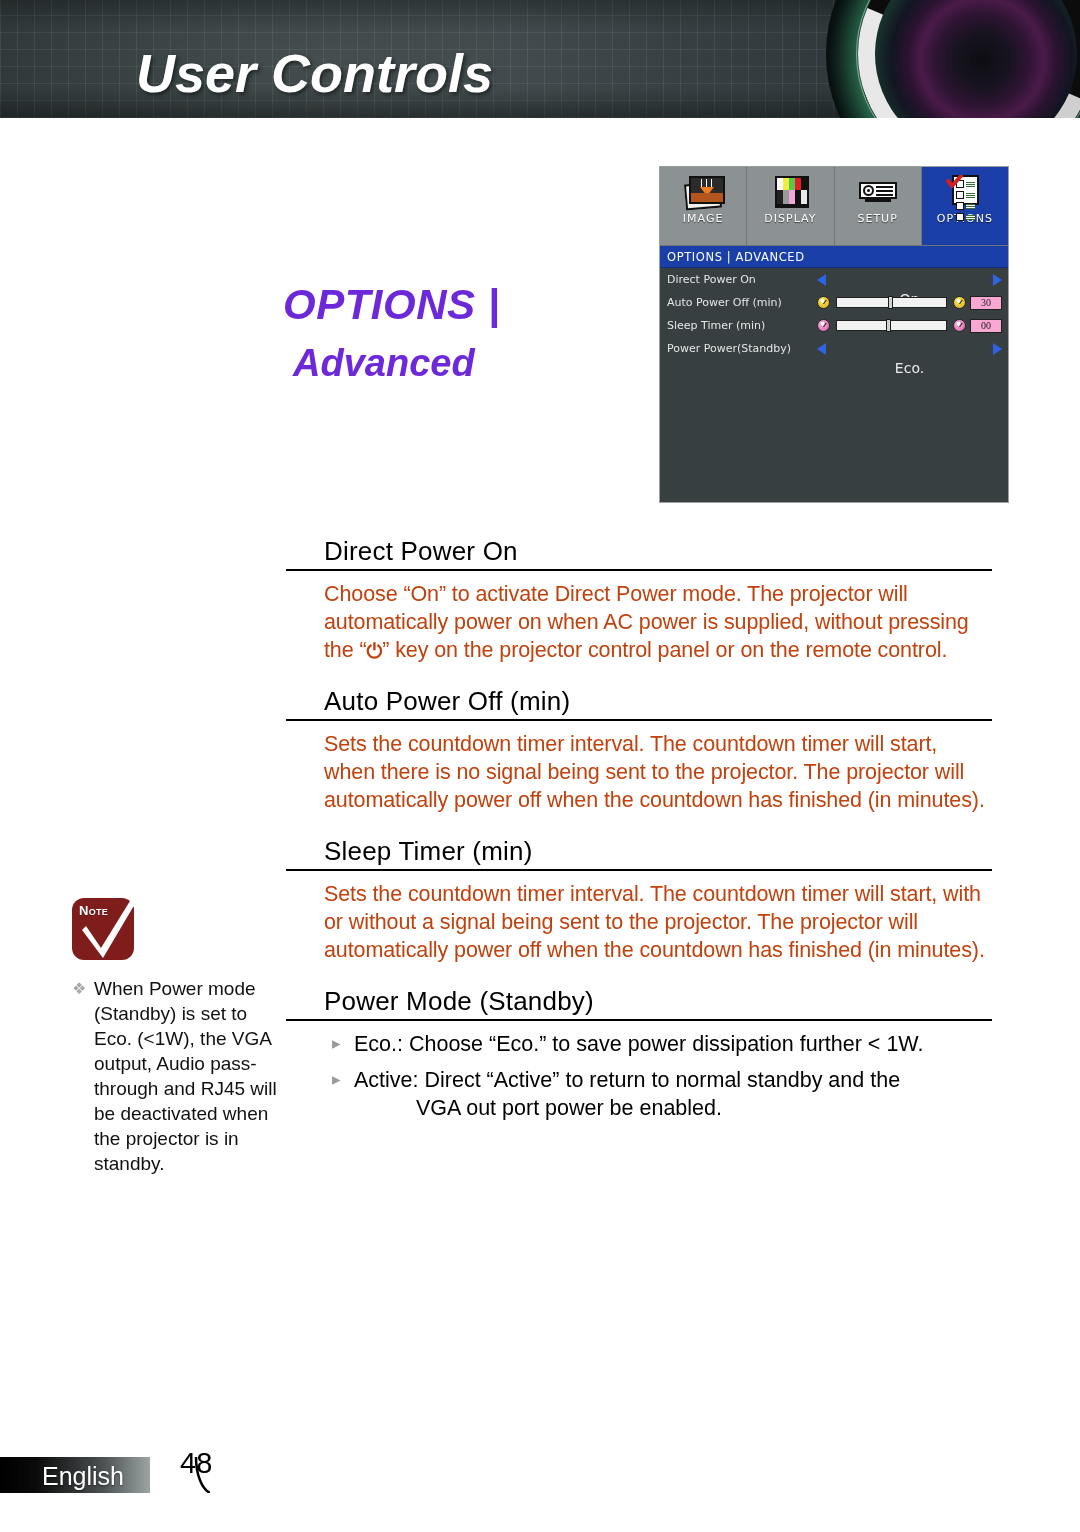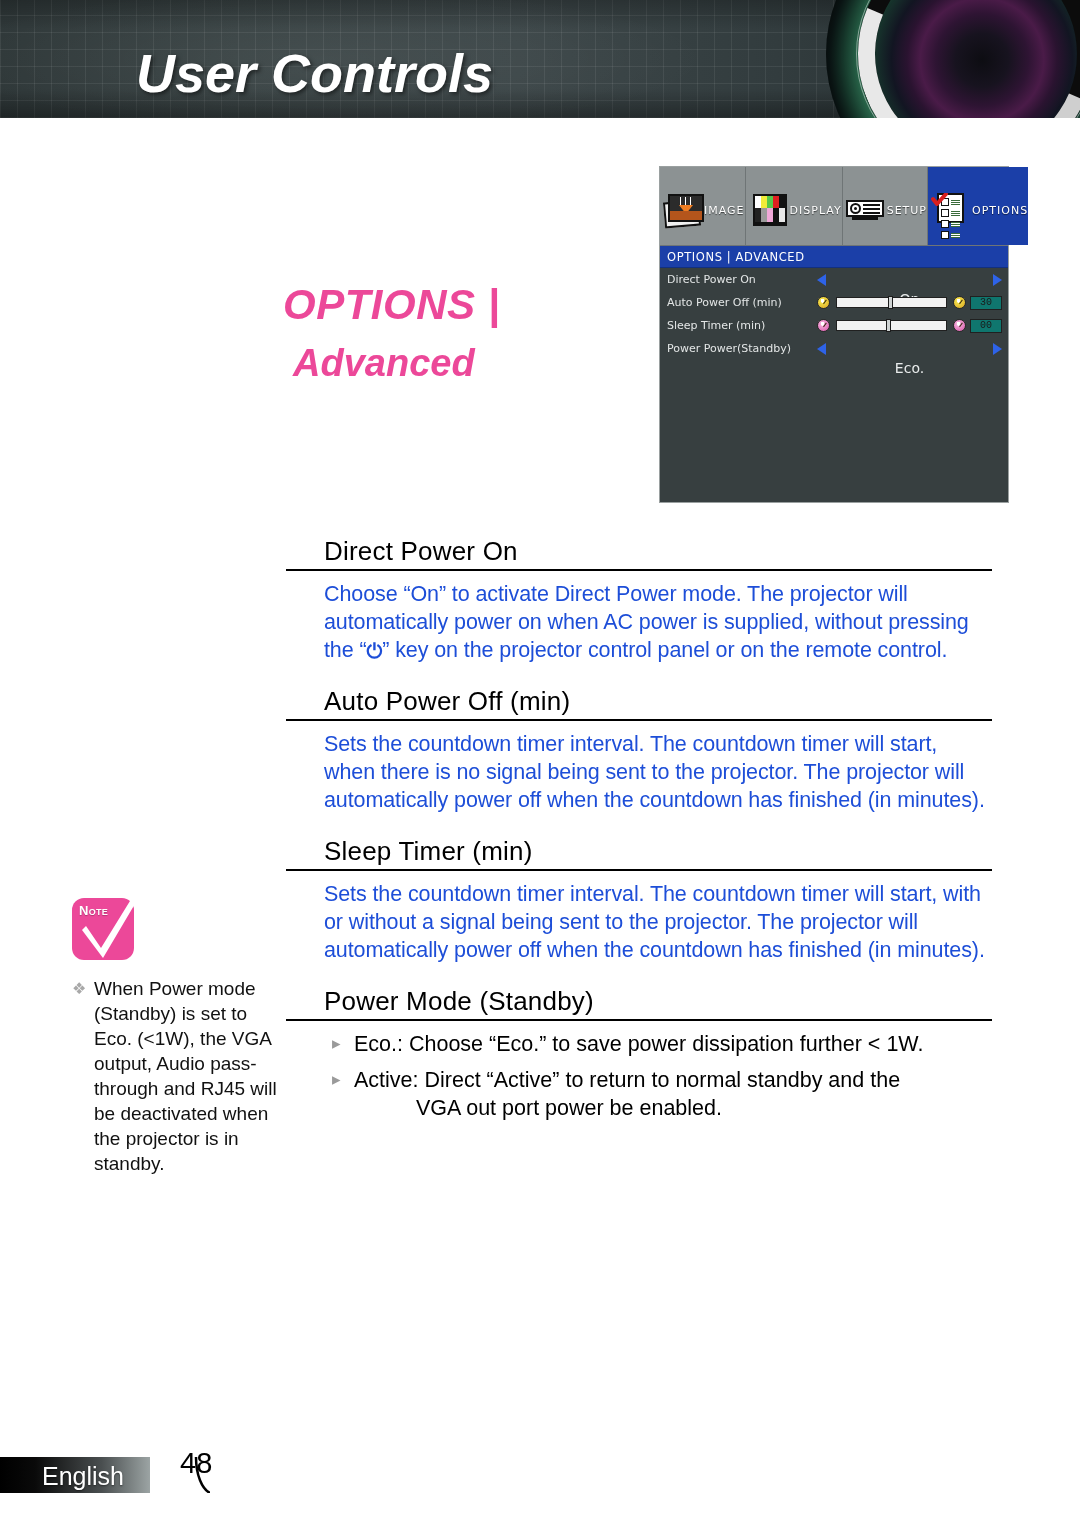--- a/index.html
+++ b/index.html
@@ -106,20 +106,21 @@
   .osd-tabs {
     display: flex;
     height: 78px;
     border-bottom: 1px solid #6f7576;
   }
   .osd-tab {
     flex: 1;
     background: #8c9293;
     border-right: 1px solid #6f7576;
     display: flex;
+    flex-direction: column;
     align-items: center;
     justify-content: flex-start;
     padding-top: 6px;
     box-sizing: border-box;
     position: relative;
   }
   .osd-tab:last-child { border-right: none; }
   .osd-tab.active { background: #1b3fa8; }
   .osd-tab-label {
     font-size: 11px;
@@ -283,37 +284,37 @@
   .osd-slider-knob {
     position: absolute;
     top: -2px;
     width: 5px; height: 13px;
     background: #cfd3d3;
     border: 1px solid #1c1c1c;
     box-sizing: border-box;
   }
   .osd-numbox {
     width: 32px; height: 14px;
-    background: #0f766e;
+    background: #f9a8d4;
     border: 1px solid #202020;
     box-sizing: border-box;
     color: #1a1a1a;
     font-size: 10px;
     display: flex; align-items: center; justify-content: center;
     flex: none;
     margin-left: 4px;
-    font-family: Liberation Mono, monospace;
+    font-family: Liberation Serif, serif;
   }
 
   
   .page-title {
     position: absolute;
     left: 283px; top: 282px;
     width: 360px;
-    color: #ec4899;
+    color: #6d28d9;
     line-height: 1.08;
   }
   .page-title .line1 {
     font-size: 42px;
     font-weight: bold;
     font-style: italic;
     letter-spacing: 0.5px;
   }
   .page-title .line2 {
     font-size: 38px;
@@ -338,21 +339,21 @@
     border-bottom: 2px solid #000;
     display: block;
     width: 100%;
     box-sizing: border-box;
     margin-bottom: 9px;
     letter-spacing: 0.2px;
   }
   .sec-body {
     font-size: 21.5px;
     line-height: 28px;
-    color: #1d4ed8;
+    color: #c2410c;
     padding-left: 38px;
     letter-spacing: -0.1px;
   }
   .pwr-glyph {
     font-weight: bold;
     font-size: 20px;
     display: inline-block;
     transform: translateY(1px);
   }
   .bullets { padding-left: 46px; margin-top: 6px; }
@@ -376,21 +377,21 @@
   
   .note-wrap {
     position: absolute;
     left: 72px; top: 898px;
     width: 205px;
   }
   .note-icon {
     position: relative;
     width: 62px; height: 62px;
     border-radius: 12px;
-    background: #ec4899;
+    background: #7f1d1d;
     overflow: visible;
   }
   .note-icon-text {
     position: absolute;
     left: 7px; top: 5px;
     color: #ffffff;
     font-size: 13px;
     font-weight: bold;
     font-variant: small-caps;
     letter-spacing: 0.3px;

